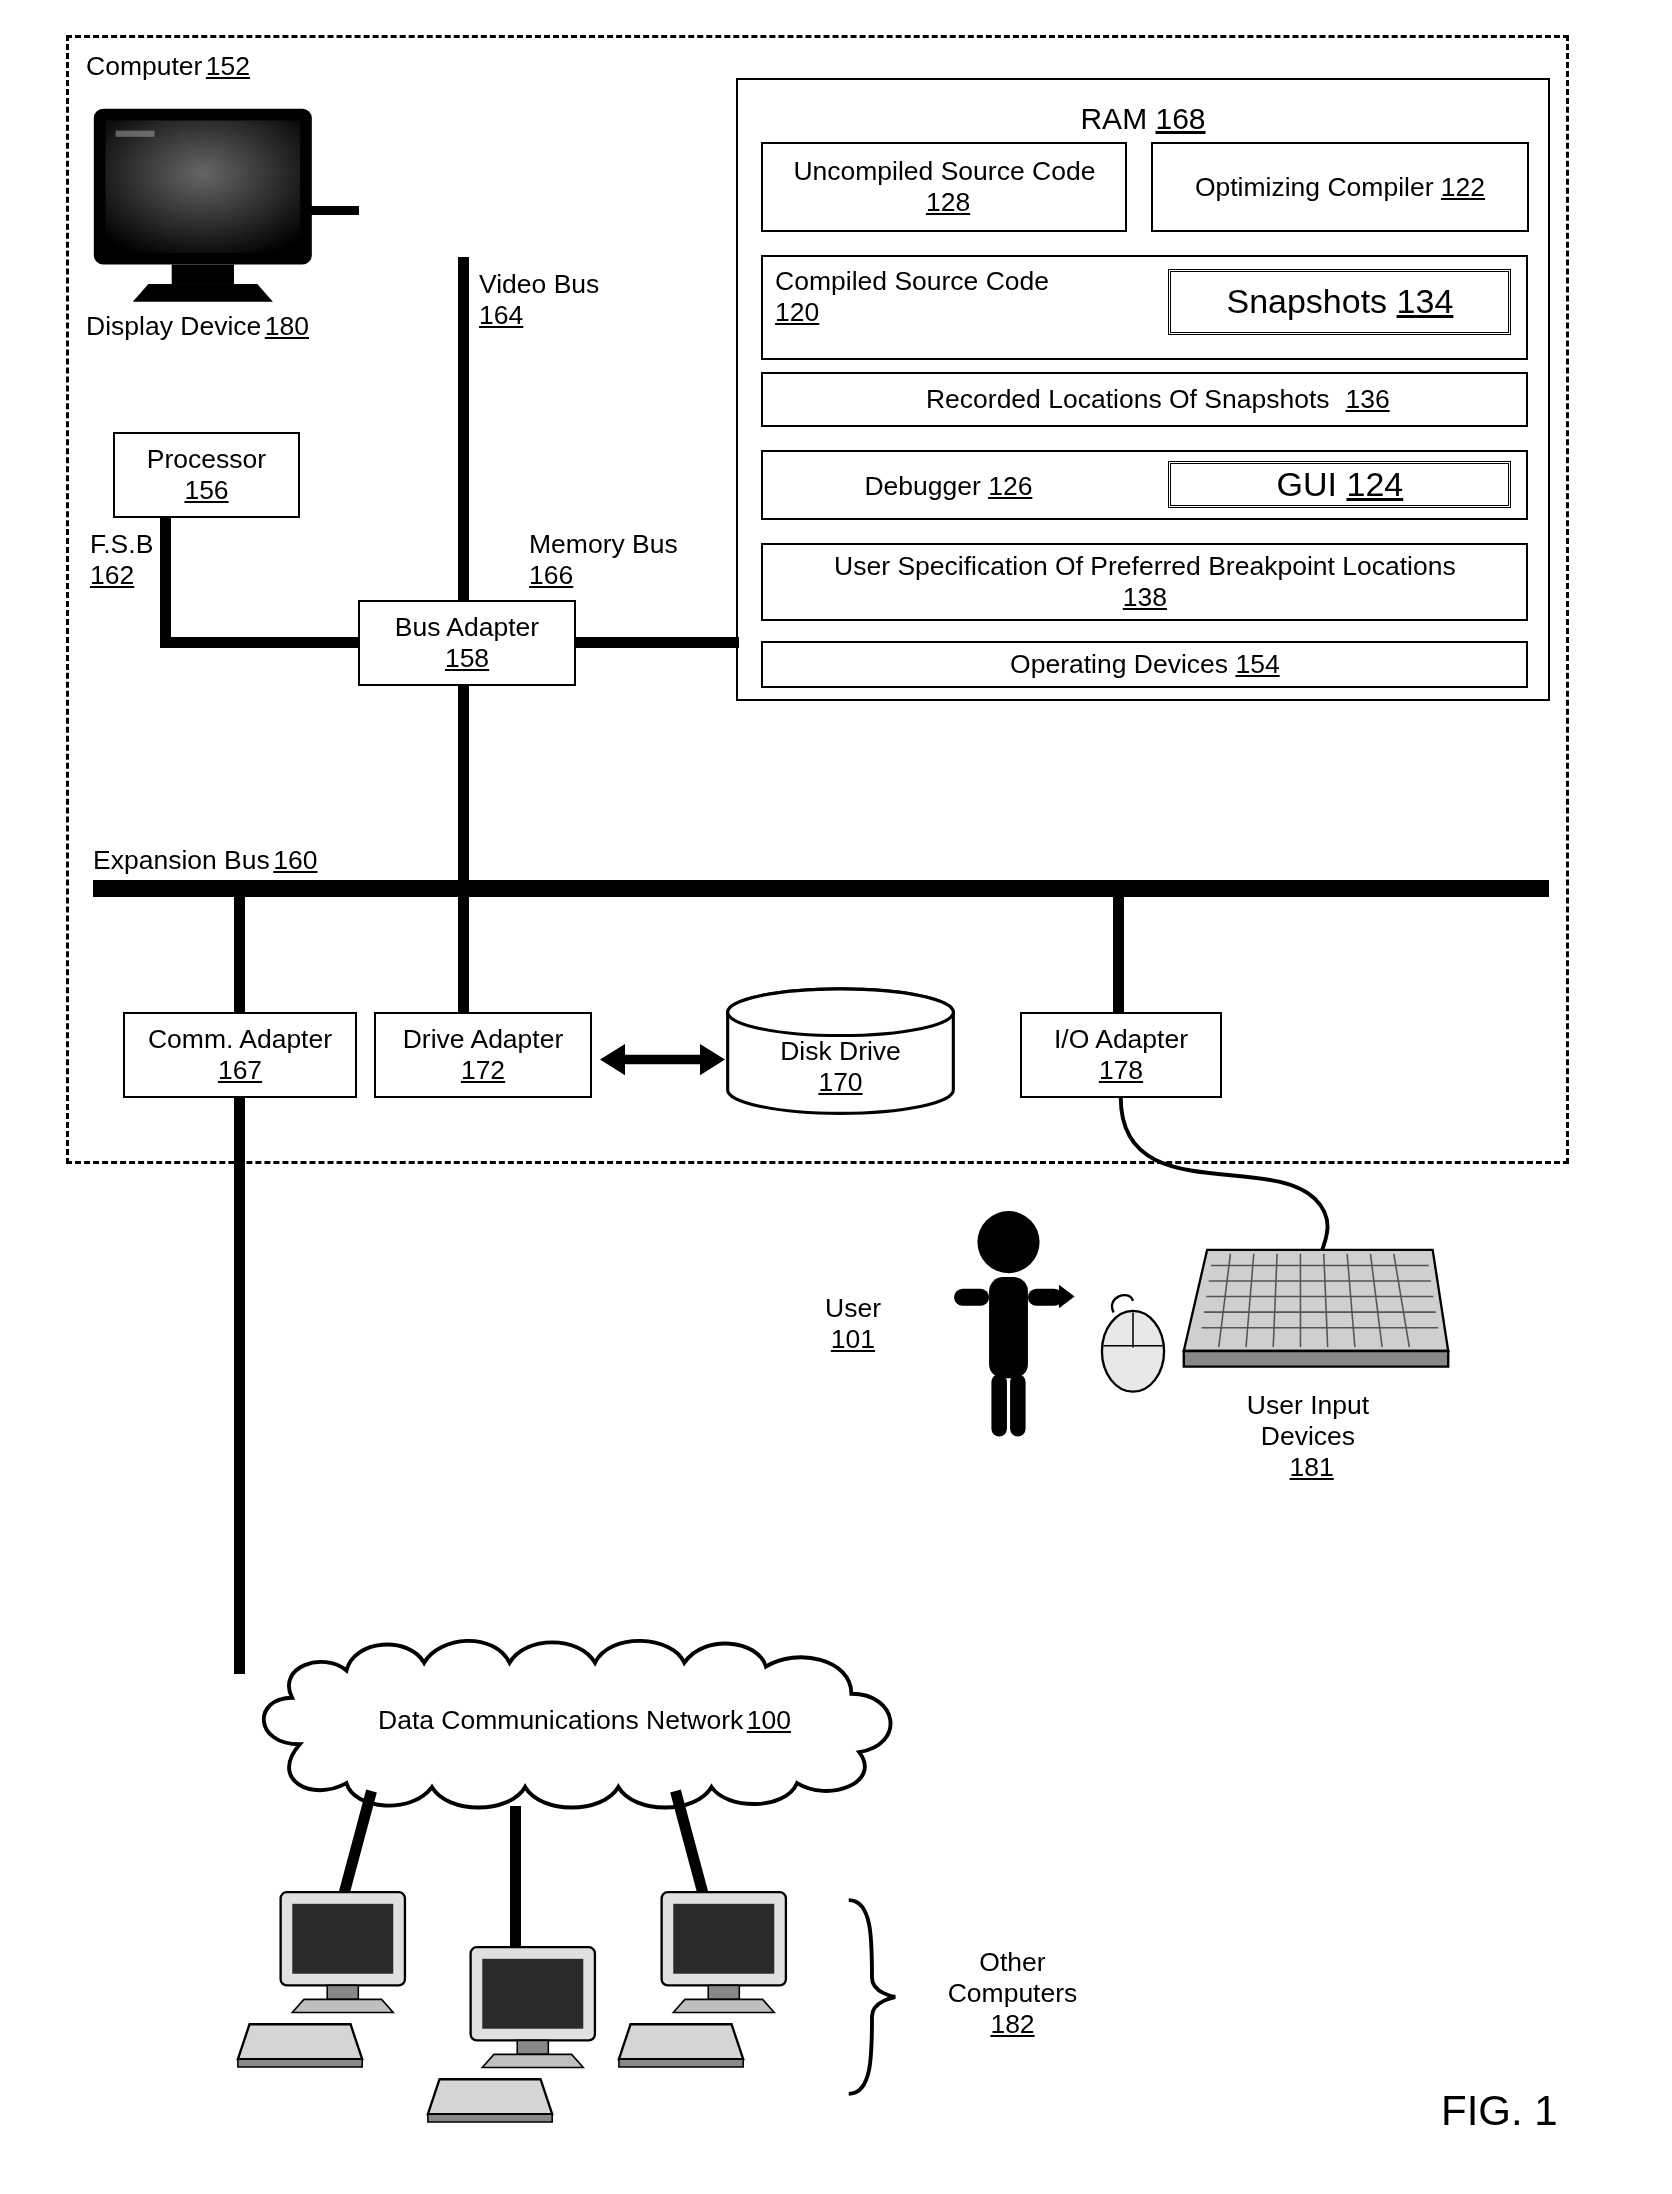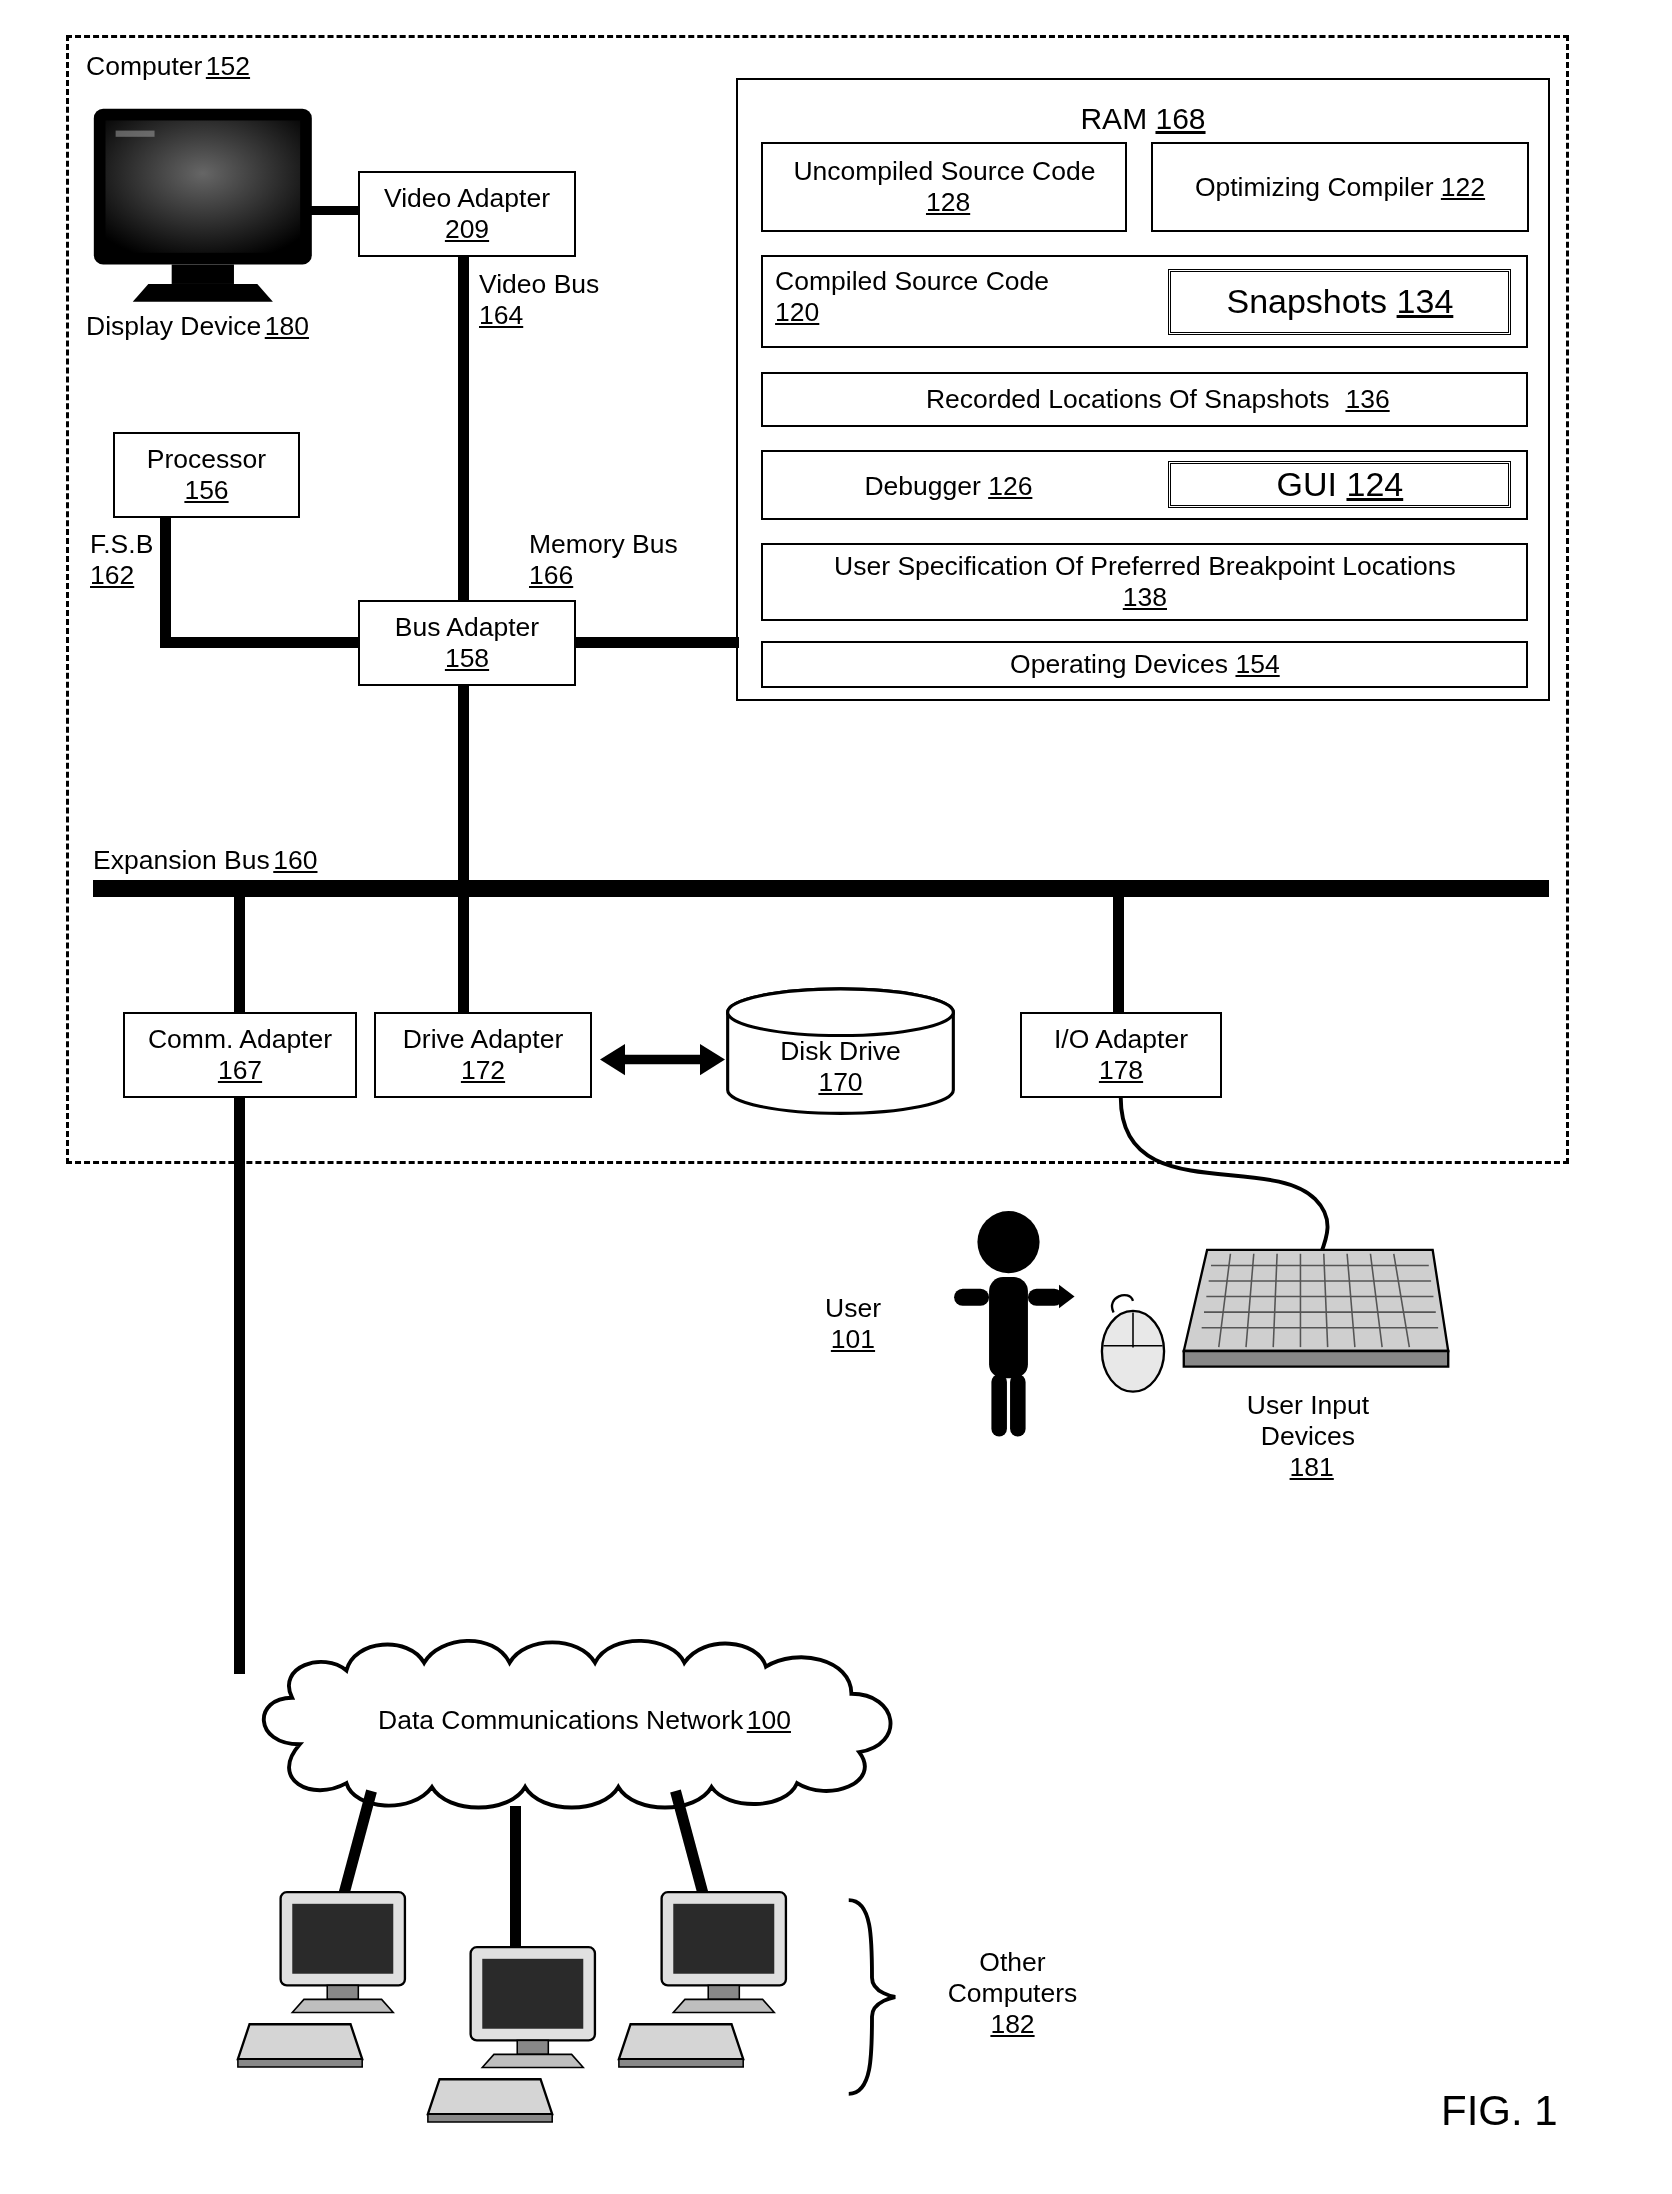--- a/index.html
+++ b/index.html
@@ -47,24 +47,20 @@
     <rect x="25" y="25" width="250" height="170" fill="url(#scr)"></rect>
     <rect x="38" y="38" width="50" height="8" fill="#aaa" opacity="0.5"></rect>
     <rect x="110" y="210" width="80" height="25" fill="#000"></rect>
     <path d="M 80 235 L 220 235 L 240 258 L 60 258 Z" fill="#000"></path>
   </svg>
   <div class="abs text-block" style="left:86px; top:311px;">
     <span class="small-label">Display Device</span>
     <span class="small-num">180</span>
   </div>
 
-  <div class="box abs" style="left:358px; top:171px; width:218px; height:86px;">
-    <span class="t">Video Adapter</span>
-    <span class="n">209</span>
-  </div>
 
   <div class="thick-bar" style="left:311px; top:206px; width:48px; height:9.3px;"></div>
 
   <div class="abs text-block" style="left:479px; top:269px; text-align:left;">
     <div><span class="small-label">Video Bus</span></div>
     <div><span class="small-num">164</span></div>
   </div>
 
   <div class="thick-bar" style="left:458px; top:257px; width:11px; height:354px;"></div>
 
@@ -99,21 +95,21 @@
 
     <div class="ram-inner" style="left:23.4px; top:62px; width:366px; height:90px;">
       <span>Uncompiled Source Code</span>
       <span>&nbsp;<span class="ul">128</span></span>
     </div>
 
     <div class="ram-inner" style="left:413px; top:62px; width:378px; height:90px;">
       <span><span>Optimizing Compiler</span>&nbsp;<span class="ul">122</span></span>
     </div>
 
-    <div class="ram-row" style="left:23.4px; top:175px; width:767px; height:93px;">
+    <div class="ram-row" style="left:23.4px; top:175px; width:767px; height:105px;">
       <div class="label-group" style="left:11.7px; top:9.3px;">
         <div><span>Compiled Source Code</span></div>
         <div><span class="ul">120</span></div>
       </div>
       <div class="inner-box" style="left:405px; top:11.7px; width:343px; height:66px;">
         <span><span>Snapshots</span>&nbsp;<span class="ul">134</span></span>
       </div>
     </div>
 
     <div class="ram-inner" style="left:23.4px; top:292px; width:767px; height:55px; flex-direction:row; gap:6.2px;padding-left:32px;">

